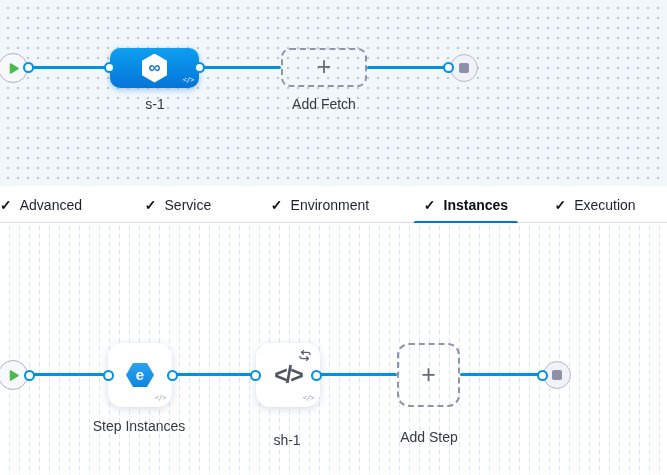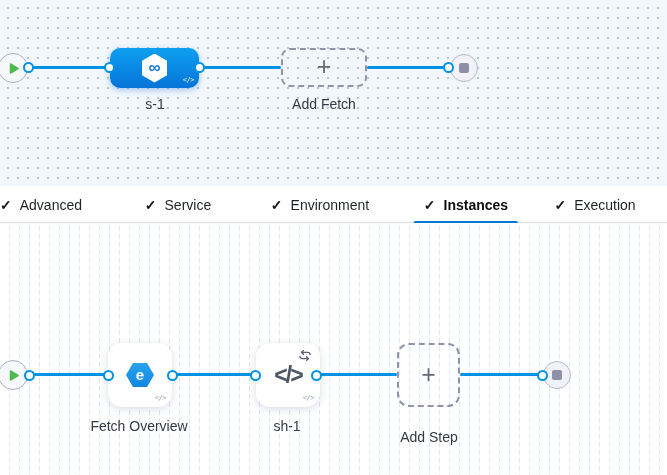--- a/index.html
+++ b/index.html
@@ -160,35 +160,35 @@
   <div class="cdot" style="left:250px; top:147px;"></div>
   <div class="cdot" style="left:311px; top:147px;"></div>
   <div class="cdot" style="left:537px; top:147px;"></div>
 
   <div class="step-card" style="left:108px;">
     <div class="ic-hex">
       <span>e</span>
     </div>
     <span class="code-badge on-white">&lt;/&gt;</span>
   </div>
-  <div class="node-label" style="left:139px; top:195px;">Fetch Overview</div>
+  <div class="node-label" style="left:139px; top:195px;">Step Instances</div>
 
   <div class="step-card" style="left:256px;">
     <span class="loop-badge">
       <svg width="16" height="13" viewBox="0 0 16 13" fill="none">
         <path d="M4.6 3.4 H10.6 C12.3 3.4 13.1 4.3 13.1 5.5" stroke="#5b6170" stroke-width="1.3" stroke-linecap="round"></path>
         <path d="M6.5 1.6 L4.5 3.4 L6.5 5.2" stroke="#5b6170" stroke-width="1.3" stroke-linecap="round" stroke-linejoin="round"></path>
         <path d="M11.4 9.6 H5.4 C3.7 9.6 2.9 8.7 2.9 7.5" stroke="#5b6170" stroke-width="1.3" stroke-linecap="round"></path>
         <path d="M9.5 7.8 L11.5 9.6 L9.5 11.4" stroke="#5b6170" stroke-width="1.3" stroke-linecap="round" stroke-linejoin="round"></path>
       </svg>
     </span>
     <span class="shell-glyph">&lt;/&gt;</span>
     <span class="code-badge on-white">&lt;/&gt;</span>
   </div>
-  <div class="node-label" style="left:287px; top:195px;">sh-1</div>
+  <div class="node-label" style="left:287px; top:209px;">sh-1</div>
 
   <div class="add-box add-step">
     <span class="plus">+</span>
   </div>
   <div class="node-label" style="left:429px; top:206px;">Add Step</div>
 
   <div class="endpoint stop-circle" style="left:543px; top:138px;">
     <span class="stop-square"></span>
   </div>
 </div>

